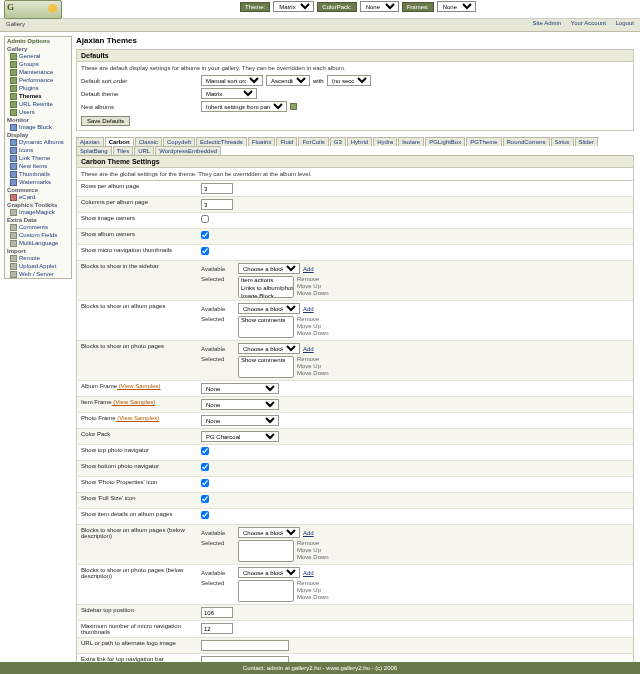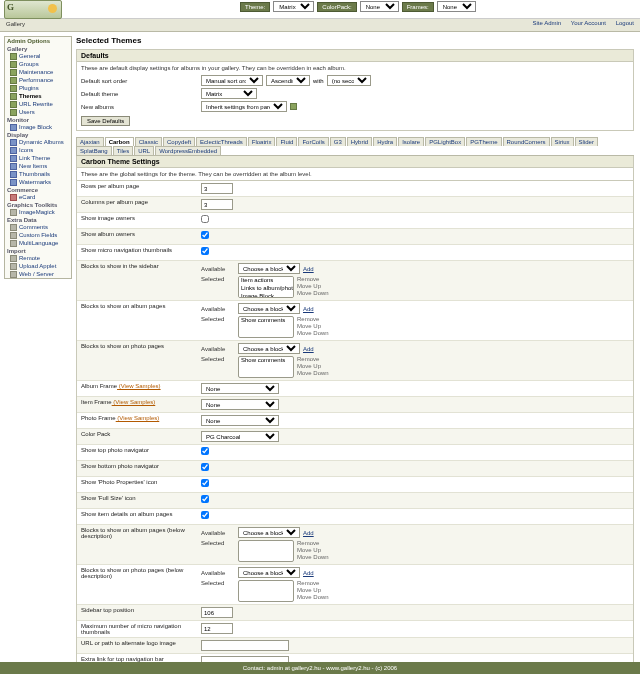--- a/index.html
+++ b/index.html
@@ -189,21 +189,21 @@
           </div>
           <div class="sitem">
             <span class="ic gray"></span>
             <span>Web / Server</span>
           </div>
         </div>
     </div>
   </div>
 
   <div id="main">
-    <h1 class="pg">Selected Themes</h1>
+    <h1 class="pg">Ajaxian Themes</h1>
 
     <div class="panel">
       <div class="ph">Defaults</div>
       <div class="pdesc">These are default display settings for albums in your gallery. They can be overridden in each album.</div>
       <div class="frow">
         <div class="flabel">Default sort order</div>
         <div class="ctl">
           <select class="s" style="width:62px"><option>Manual sort order</option></select>
           <select class="s" style="width:44px"><option>Ascending</option></select>
           <span>with</span>

